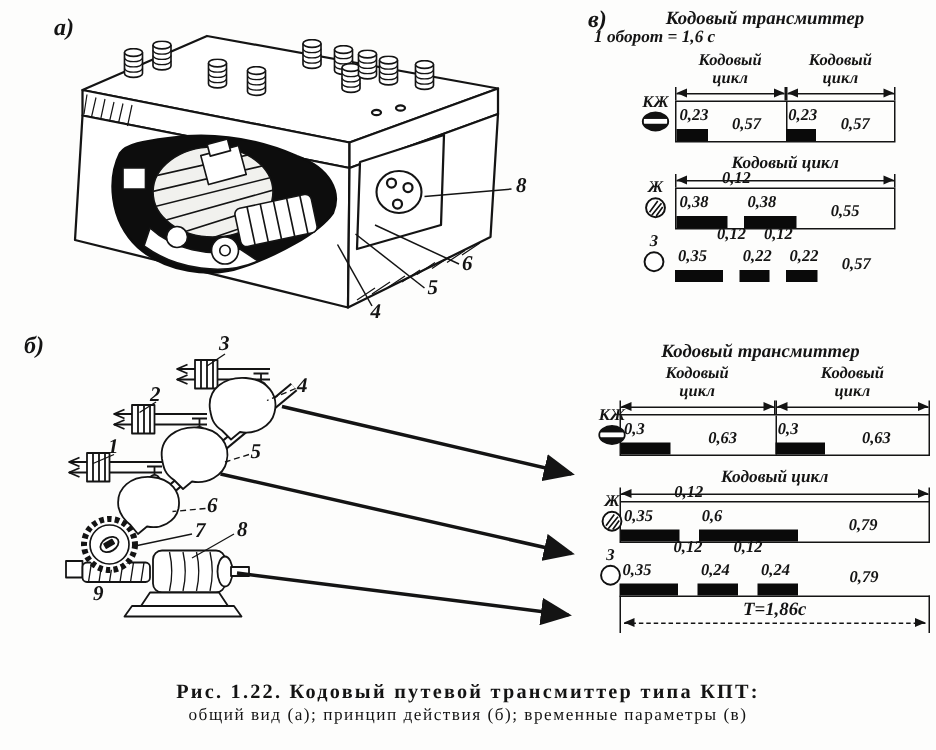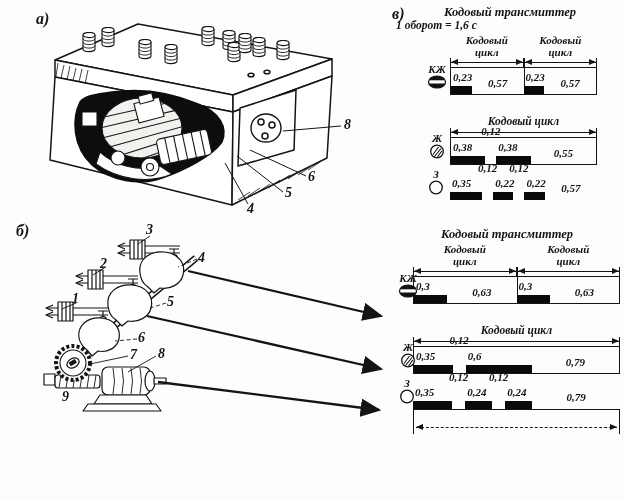--- a/index.html
+++ b/index.html
@@ -8,21 +8,21 @@
   #art{position:absolute;left:0;top:0;}
   .callout{position:absolute;font:italic 700 14px "Liberation Serif","DejaVu Serif",serif;}
   .panelLbl{position:absolute;font:italic 700 16px "Liberation Serif","DejaVu Serif",serif;}
   .tblock{position:absolute;}
   .tt{font:italic 700 12.5px "Liberation Serif","DejaVu Serif",serif;text-align:center;line-height:14px;white-space:nowrap;}
   .ts{font:italic 700 11.5px "Liberation Serif","DejaVu Serif",serif;text-align:left;line-height:13px;}
   .chartcol{position:relative;}
   .dblhead{display:flex;margin-top:3px;}
   .half{flex:1;}
   .w{font:italic 700 11px "Liberation Serif","DejaVu Serif",serif;line-height:11.5px;text-align:center;}
-  .singlehead{margin-top:20px;}
+  .singlehead{margin-top:8px;}
   .cyl{font:italic 700 11.5px "Liberation Serif","DejaVu Serif",serif;text-align:center;line-height:13px;}
   .dimline{position:relative;height:9px;border-left:1px solid #141414;border-right:1px solid #141414;}
   .dimline i{position:absolute;left:0;right:0;top:4px;border-top:1.2px solid #141414;display:block;}
   .dimline.dash i{border-top-style:dashed;}
   .dimline:before,.dimline:after{content:"";position:absolute;top:1px;width:0;height:0;border-top:3.5px solid transparent;border-bottom:3.5px solid transparent;}
   .dimline:before{left:0;border-right:7px solid #141414;}
   .dimline:after{right:0;border-left:7px solid #141414;}
   .dimline.noticks{border-left:none;border-right:none;}
   .trow{position:relative;}
   .trow.boxed{border:1.2px solid #141414;height:26px;margin-top:0;}
@@ -343,20 +343,25 @@
           <div class="seglbl" style="left: calc(25.2688% + 2px); top: 2px;">0,24</div>
           <div class="seglbl" style="left: 41.3978%; transform: translateX(-50%); top: -13px;">0,12</div>
           <div class="bar" style="left: 44.6237%; width: 12.9032%;"></div>
           <div class="seglbl" style="left: calc(44.6237% + 2px); top: 2px;">0,24</div>
           <div class="seglbl" style="left: 78.7634%; transform: translateX(-50%); top: 7px;">0,79</div>
           <div class="symcell" style="left: -20px;"><div class="symcode">З</div><span><svg width="16" height="15" viewBox="0 0 16 15">
                 <circle cx="8" cy="7.5" r="6.3" fill="#fff" stroke="#111" stroke-width="1.3"></circle>
               </svg></span></div>
         </div>
         <div class="tbox">
+          <div class="tlabel">Т=1,86с</div>
           <div class="dimline dash noticks">
             <i></i>
           </div>
         </div>
       </div>
     </div>
 
+  <div id="caption">
+    <div id="cap1">Рис. 1.22. Кодовый путевой трансмиттер типа КПТ:</div>
+    <div id="cap2">общий вид (а); принцип действия (б); временные параметры (в)</div>
+  </div>
 </div>
 
 </body></html>

